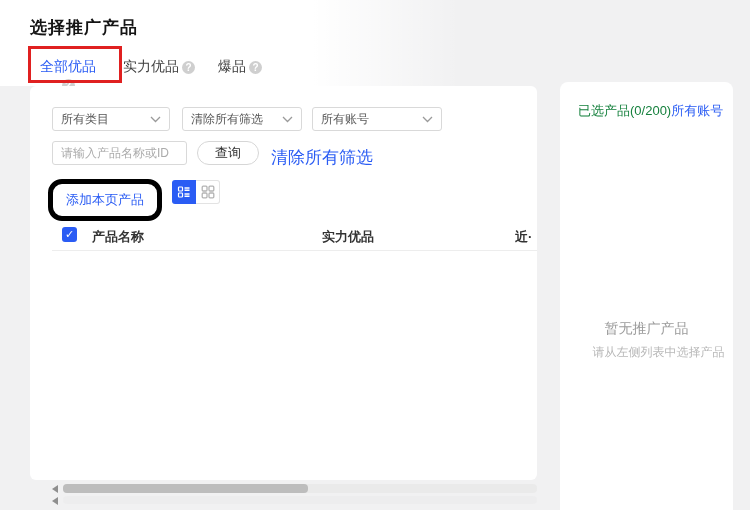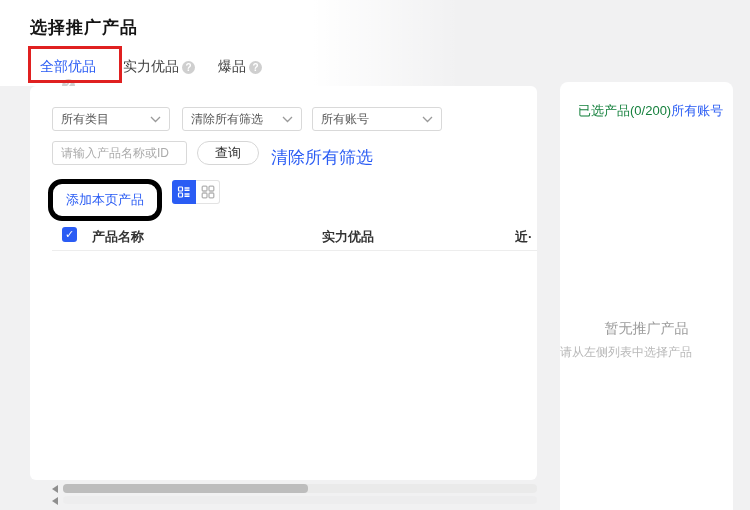--- a/index.html
+++ b/index.html
@@ -110,21 +110,21 @@
   }
   .sel-header { position:absolute; left:18px; top:20px; font-size:13px; white-space:nowrap; }
   .sel-header .t { color:#15803d; }
   .remove-all { color:#2a5cf4; cursor:pointer; }
   .empty-title {
     position:absolute; left:0; top:238px; width:100%;
     text-align:center; font-size:14px; color:#9a9a9a;
   }
   .empty-hint {
     position:absolute; left:0; top:262px; width:100%;
-    font-size:12px; color:#b8b8b8;
+    text-align:center; font-size:12px; color:#b8b8b8;padding-left:24px;
   }
 </style>
 </head>
 <body>
 
 <div class="header-band"></div>
 
 <h1 class="page-title">选择推广产品</h1>
 
 <div class="tab tab1 active">

